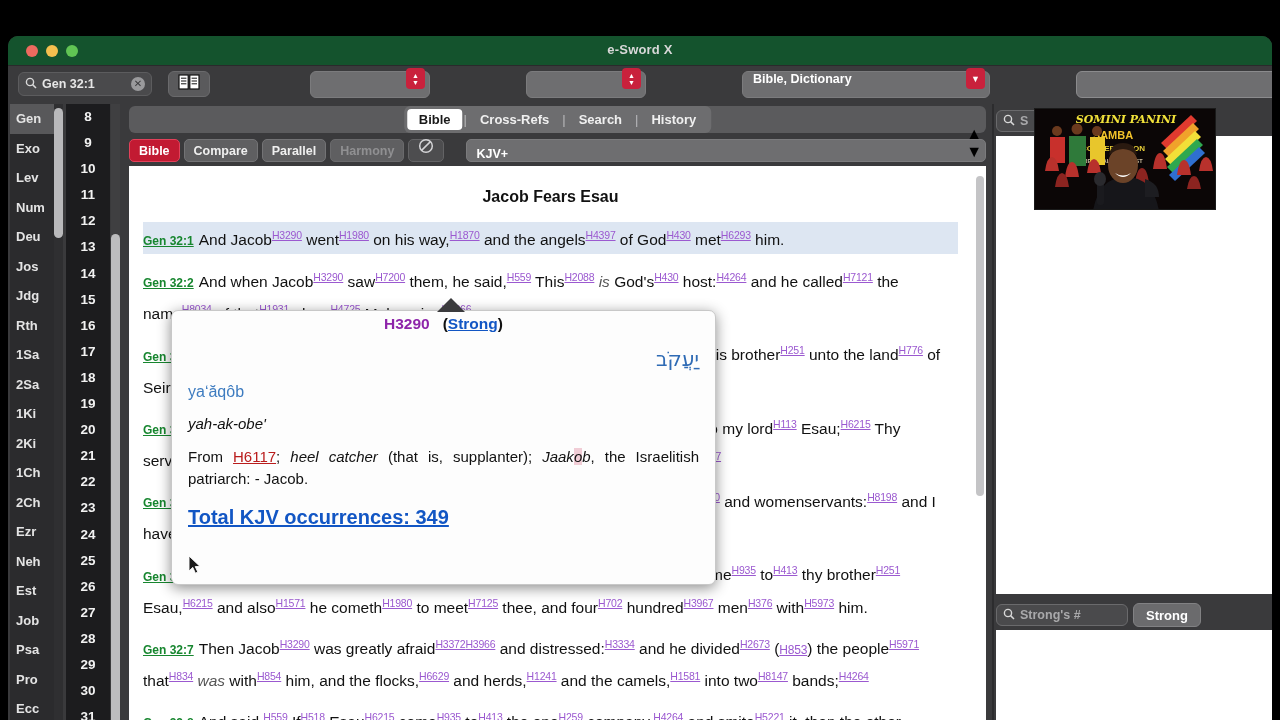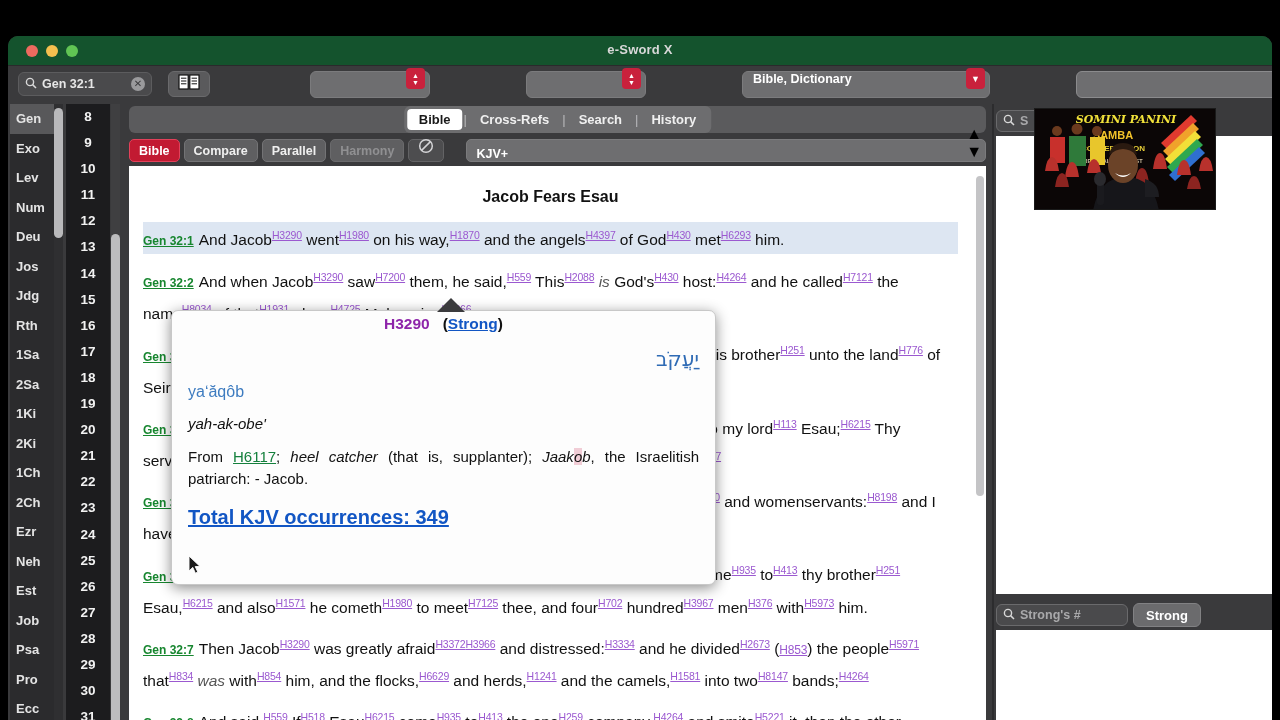--- a/index.html
+++ b/index.html
@@ -215,21 +215,21 @@
   .heb{
     font-family:"DejaVu Sans", sans-serif; color:#2f6bb5;
     font-size:20px; direction:rtl; margin-bottom:12px;
   }
   .translit{ color:#3e7cc0; font-size:16px; margin-bottom:14px; }
   .pronun{ color:#111; font-size:15px; font-style:italic; margin-bottom:14px; }
   .defn{
     color:#111; font-size:15px; line-height:22px; text-align:justify;
     margin-bottom:16px;
   }
-  .defn a{ color:#15803d; }
+  .defn a{ color:#b91c1c; }
   .defn i{ font-style:italic; }
   .hlmark{ background:#f1cdd6; }
   .occur{
     color:#1256c4; font-size:20px; font-weight:bold; text-decoration:underline;
   }
   #cursor{
     position:absolute; left:66px; top:452px; z-index:50;
     width:13px; height:19px;
   }
 

